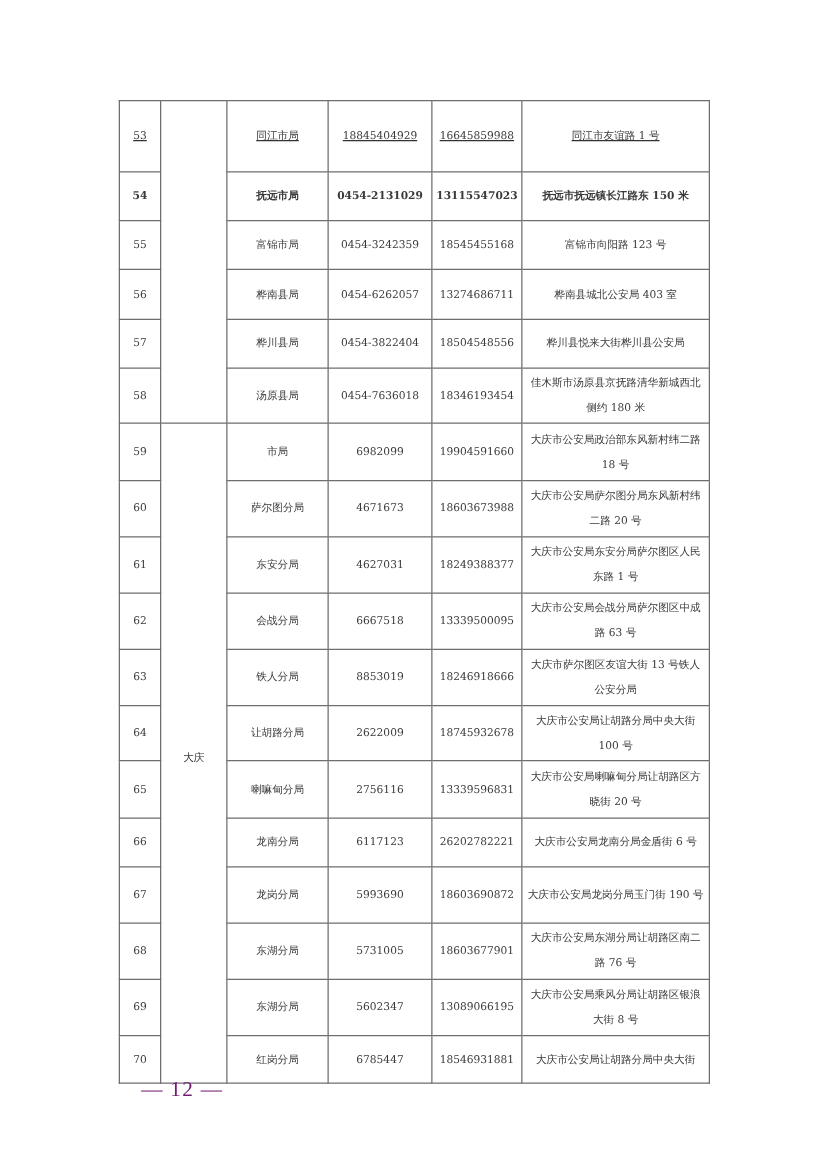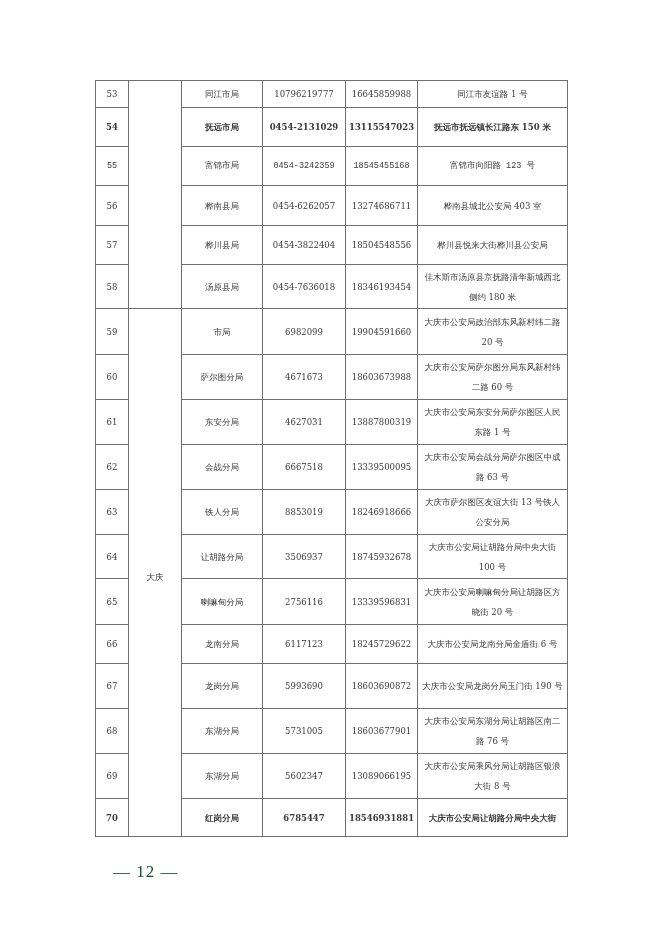--- a/index.html
+++ b/index.html
@@ -5,52 +5,52 @@
   html, body { margin:0; padding:0; background:#ffffff; }
   body { width:660px; height:933px; position:relative; overflow:hidden;
          font-family: "DejaVu Serif", "Liberation Serif", serif; color:#333; }
   table.contacts { position:absolute; left:95px; top:80px; border-collapse:collapse;
          table-layout:fixed; width:472px; }
   table.contacts td { border:1px solid #6e6e6e; font-size:8.5px; text-align:center;
          vertical-align:middle; padding:0 3px; line-height:20px; color:#3a3a3a; }
   td.num { text-align:left; padding-left:8px; }
   td.region { font-size:9px; }
   td.addr { line-height:21px;margin-left:12px; }
-  .page-num { position:absolute; left:113px; top:862px; font-size:17px; color:#14532d;
+  .page-num { position:absolute; left:113px; top:862px; font-size:17px; color:#701a75;
          font-family:"Liberation Serif","DejaVu Serif",serif; letter-spacing:1px; }
 </style>
 </head>
 <body>
 
 <table class="contacts">
   <colgroup>
     <col style="width:33px">
       <col style="width:53px">
       <col style="width:81px">
     <col style="width:83px">
       <col style="width:72px">
       <col style="width:150px">
   </colgroup>
   <tbody id="tbody">
-      <tr style="height: 27px;">
+      <tr style="height: 57px; text-decoration: underline;">
         <td class="num">53</td>
         <td class="region" rowspan="6"></td>
         <td>同江市局</td>
-        <td>10796219777</td>
+        <td>18845404929</td>
         <td>16645859988</td>
         <td class="addr">同江市友谊路 1 号</td>
       </tr>
       <tr style="height: 39px; font-weight: bold;">
         <td class="num">54</td>
         <td>抚远市局</td>
         <td>0454-2131029</td>
         <td>13115547023</td>
         <td class="addr">抚远市抚远镇长江路东 150 米</td>
       </tr>
-      <tr style="height: 39px; font-family: Liberation Mono, monospace;">
+      <tr style="height: 39px;">
         <td class="num">55</td>
         <td>富锦市局</td>
         <td>0454-3242359</td>
         <td>18545455168</td>
         <td class="addr">富锦市向阳路 123 号</td>
       </tr>
       <tr style="height: 40px;">
         <td class="num">56</td>
         <td>桦南县局</td>
         <td>0454-6262057</td>
@@ -70,69 +70,69 @@
         <td>0454-7636018</td>
         <td>18346193454</td>
         <td class="addr">佳木斯市汤原县京抚路清华新城西北侧约 180 米</td>
       </tr>
       <tr style="height: 46px;">
         <td class="num">59</td>
         <td class="region" rowspan="12" style="vertical-align: top; padding-top: 258px; text-align: center;">大庆</td>
         <td>市局</td>
         <td>6982099</td>
         <td>19904591660</td>
-        <td class="addr">大庆市公安局政治部东风新村纬二路 20 号</td>
+        <td class="addr">大庆市公安局政治部东风新村纬二路 18 号</td>
       </tr>
       <tr style="height: 45px;">
         <td class="num">60</td>
         <td>萨尔图分局</td>
         <td>4671673</td>
         <td>18603673988</td>
-        <td class="addr">大庆市公安局萨尔图分局东风新村纬二路 60 号</td>
+        <td class="addr">大庆市公安局萨尔图分局东风新村纬二路 20 号</td>
       </tr>
       <tr style="height: 45px;">
         <td class="num">61</td>
         <td>东安分局</td>
         <td>4627031</td>
-        <td>13887800319</td>
+        <td>18249388377</td>
         <td class="addr">大庆市公安局东安分局萨尔图区人民东路 1 号</td>
       </tr>
       <tr style="height: 45px;">
         <td class="num">62</td>
         <td>会战分局</td>
         <td>6667518</td>
         <td>13339500095</td>
         <td class="addr">大庆市公安局会战分局萨尔图区中成路 63 号</td>
       </tr>
       <tr style="height: 45px;">
         <td class="num">63</td>
         <td>铁人分局</td>
         <td>8853019</td>
         <td>18246918666</td>
         <td class="addr">大庆市萨尔图区友谊大街 13 号铁人公安分局</td>
       </tr>
       <tr style="height: 44px;">
         <td class="num">64</td>
         <td>让胡路分局</td>
-        <td>3506937</td>
+        <td>2622009</td>
         <td>18745932678</td>
         <td class="addr">大庆市公安局让胡路分局中央大街 100 号</td>
       </tr>
       <tr style="height: 46px;">
         <td class="num">65</td>
         <td>喇嘛甸分局</td>
         <td>2756116</td>
         <td>13339596831</td>
         <td class="addr">大庆市公安局喇嘛甸分局让胡路区方晓街 20 号</td>
       </tr>
       <tr style="height: 39px;">
         <td class="num">66</td>
         <td>龙南分局</td>
         <td>6117123</td>
-        <td>18245729622</td>
+        <td>26202782221</td>
         <td class="addr">大庆市公安局龙南分局金盾街 6 号</td>
       </tr>
       <tr style="height: 45px;">
         <td class="num">67</td>
         <td>龙岗分局</td>
         <td>5993690</td>
         <td>18603690872</td>
         <td class="addr">大庆市公安局龙岗分局玉门街 190 号</td>
       </tr>
       <tr style="height: 45px;">
@@ -142,21 +142,21 @@
         <td>18603677901</td>
         <td class="addr">大庆市公安局东湖分局让胡路区南二路 76 号</td>
       </tr>
       <tr style="height: 45px;">
         <td class="num">69</td>
         <td>东湖分局</td>
         <td>5602347</td>
         <td>13089066195</td>
         <td class="addr">大庆市公安局乘风分局让胡路区银浪大街 8 号</td>
       </tr>
-      <tr style="height: 38px; font-weight: bold;">
+      <tr style="height: 38px;">
         <td class="num">70</td>
         <td>红岗分局</td>
         <td>6785447</td>
         <td>18546931881</td>
         <td class="addr">大庆市公安局让胡路分局中央大街</td>
       </tr>
     </tbody>
 </table>
 
 <div class="page-num">— 12 —</div>

